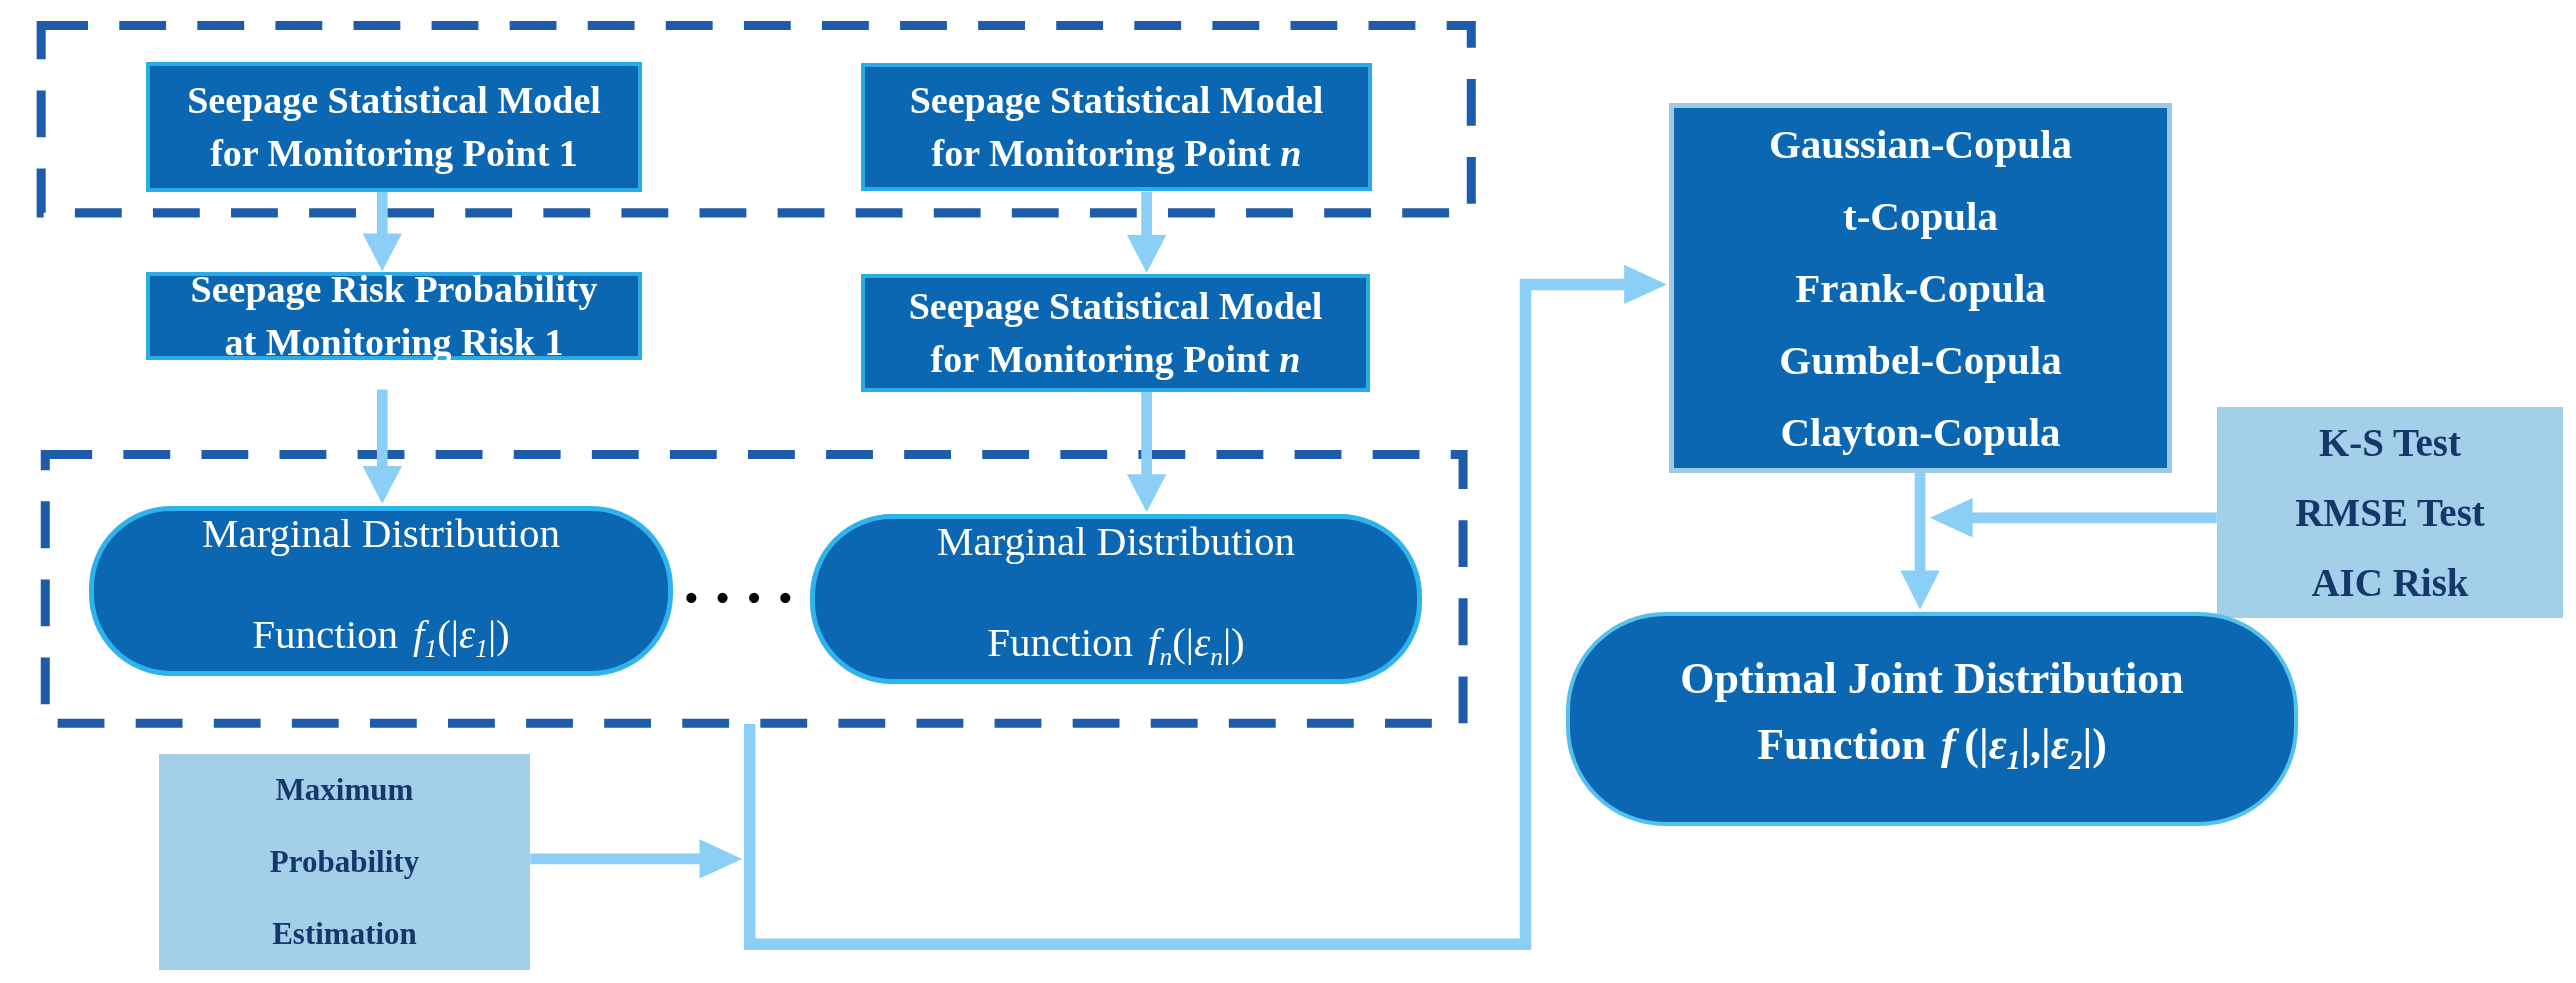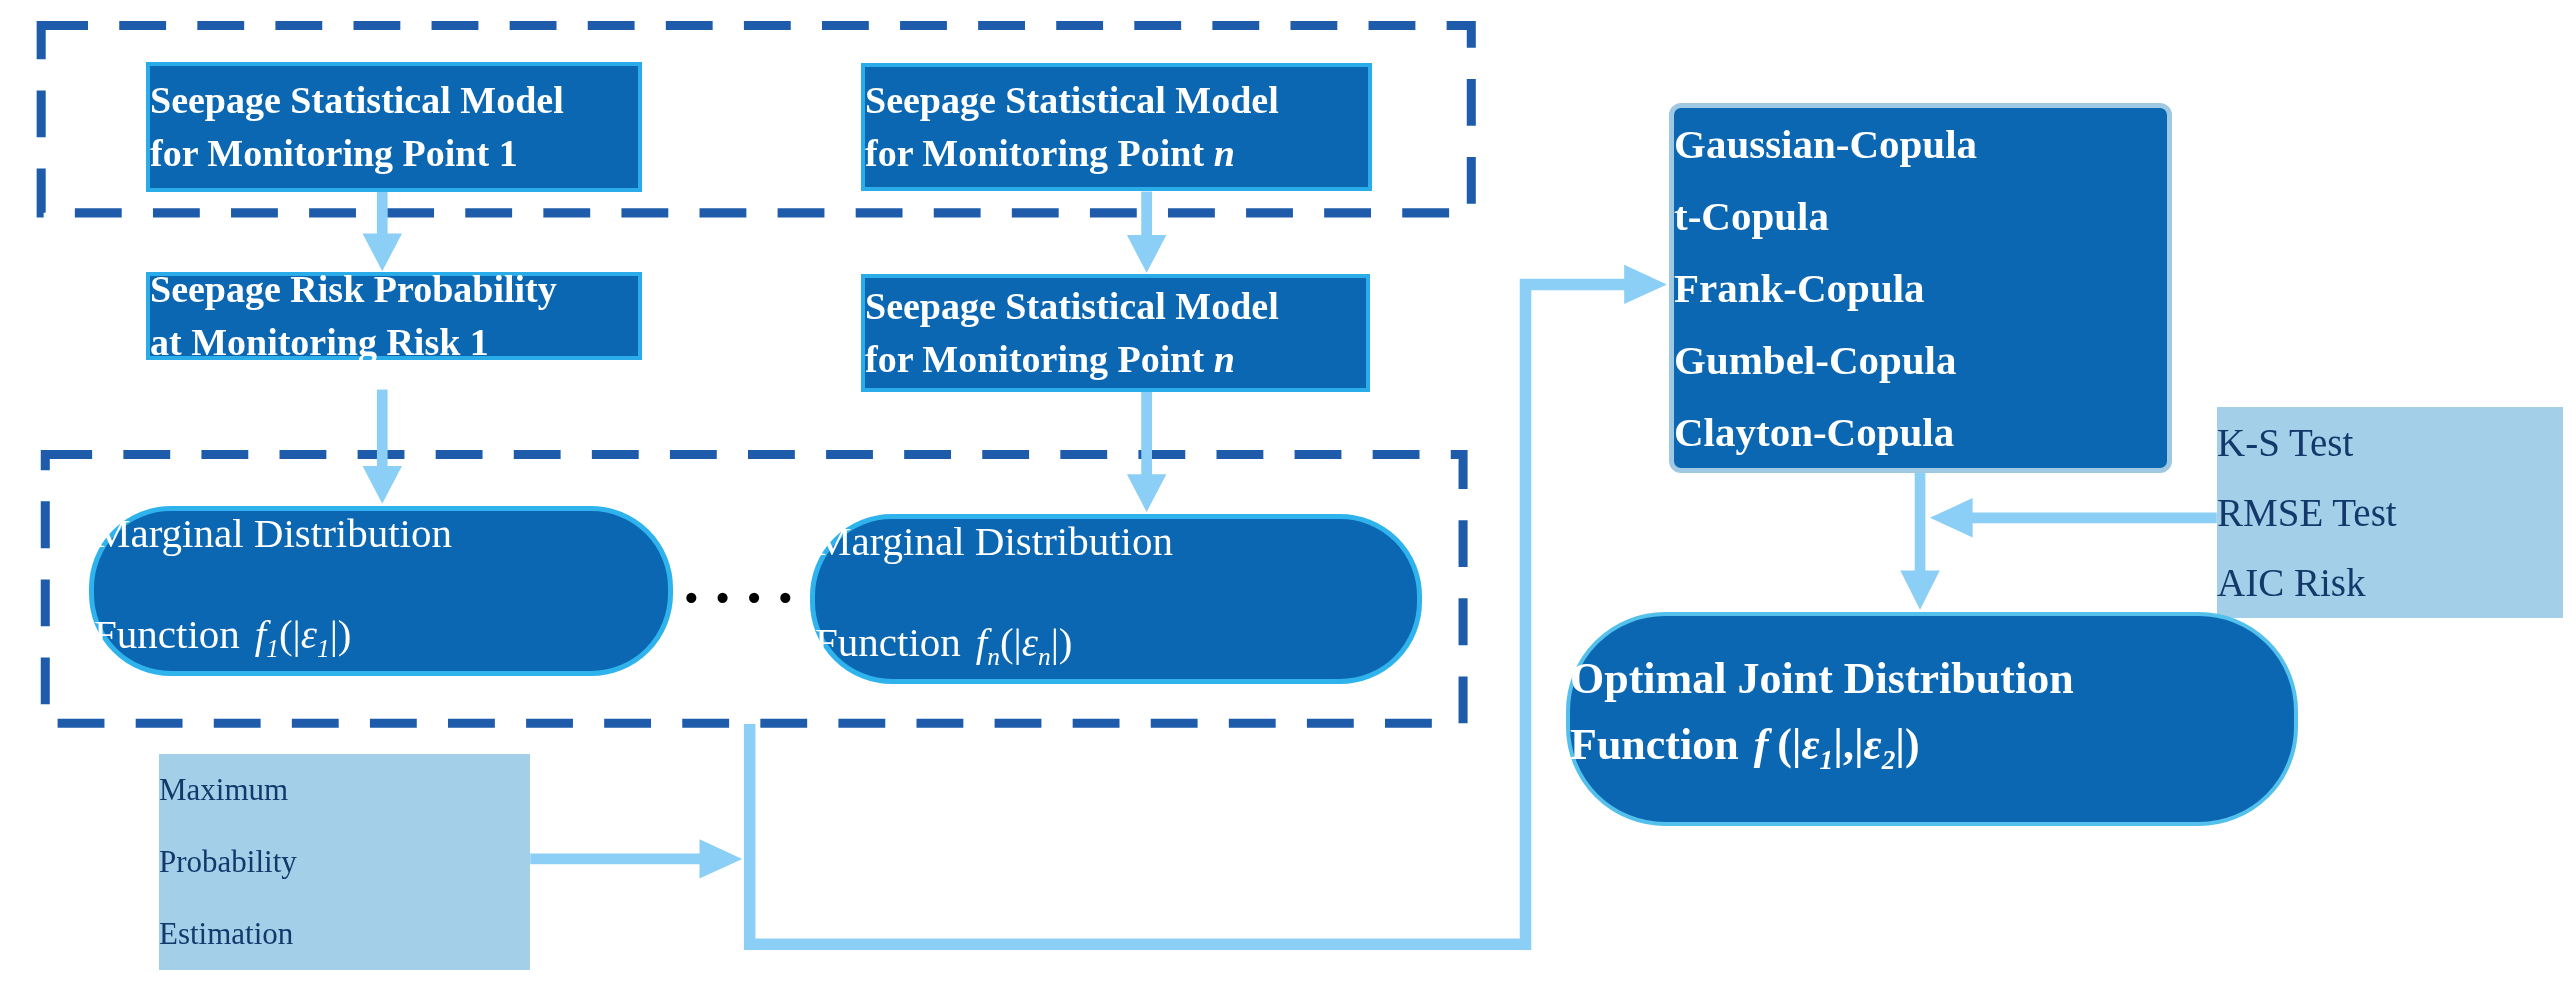--- a/index.html
+++ b/index.html
@@ -10,29 +10,29 @@
   }
   html,body{margin:0;padding:0;background:#ffffff;}
   #canvas{position:relative;width:2576px;height:983px;background:#ffffff;overflow:hidden;
           font-family:"Liberation Serif","DejaVu Serif",serif;}
   #connectors{position:absolute;left:0;top:0;width:2576px;height:983px;}
   .dash-rect{fill:none;stroke:var(--dash);stroke-width:11;stroke-dasharray:57 38;}
   .line{stroke:var(--arrow);stroke-width:13;fill:none;}
   .thick{stroke-width:14;}
   .head{fill:var(--arrow);stroke:none;}
   .node{position:absolute;box-sizing:border-box;display:flex;flex-direction:column;
-        justify-content:center;align-items:flex-start;text-align:center;}
+        justify-content:center;align-items:center;text-align:center;}
   .bluebox{background:var(--box_fill);border:4.1px solid var(--box_border);
            color:var(--text_white);font-weight:bold;font-size:38px;line-height:53px;}
   .pill{background:var(--box_fill);border:5px solid var(--pill_border);
         color:var(--text_white);font-weight:normal;font-size:41px;line-height:61px;gap:40px;}
   .copula{background:var(--box_fill);border:5px solid var(--copula_border);
           color:var(--text_white);font-weight:bold;font-size:41px;line-height:72px;}
   .lightbox{background:var(--light_fill);color:var(--light_text);
-            font-weight:normal;font-size:39px;line-height:70px;}
+            font-weight:bold;font-size:39px;line-height:70px;}
   .optimal{background:var(--box_fill);border:4.1px solid var(--optimal_border);
            color:var(--text_white);font-weight:bold;font-size:44px;line-height:66px;}
   .math{font-style:italic;margin-left:15px;}
   .math sub{font-size:62%;font-style:italic;}
   .math .bars{font-style:normal;}
   .dots{position:absolute;color:var(--dots);font-family:"DejaVu Sans",sans-serif;
         font-size:35px;letter-spacing:10.7px;line-height:1;}
 </style>
 </head>
 <body>
@@ -93,21 +93,21 @@
     <div><span>Function</span><span class="math"><span>f</span><sub>1</sub><span class="bars">(|</span><span>ε</span><sub>1</sub><span class="bars">|)</span></span></div>
   </div>
 
   <div class="dots" style="left:681px;top:582px;">••••••</div>
 
   <div class="node pill" style="left:810px;top:514px;width:612px;height:170px;border-radius:82px;">
     <div>Marginal Distribution</div>
     <div><span>Function</span><span class="math"><span>f</span><sub>n</sub><span class="bars">(|</span><span>ε</span><sub>n</sub><span class="bars">|)</span></span></div>
   </div>
 
-  <div class="node copula" style="left:1669px;top:103px;width:503px;height:370px;border-radius:12px;">
+  <div class="node copula" style="left:1669px;top:103px;width:503px;height:370px;">
     <div>Gaussian-Copula</div>
     <div>t-Copula</div>
     <div>Frank-Copula</div>
     <div>Gumbel-Copula</div>
     <div>Clayton-Copula</div>
   </div>
 
   <div class="node lightbox" style="left:2217px;top:407px;width:346px;height:211px;">
     <div>K-S Test</div>
     <div>RMSE Test</div>

